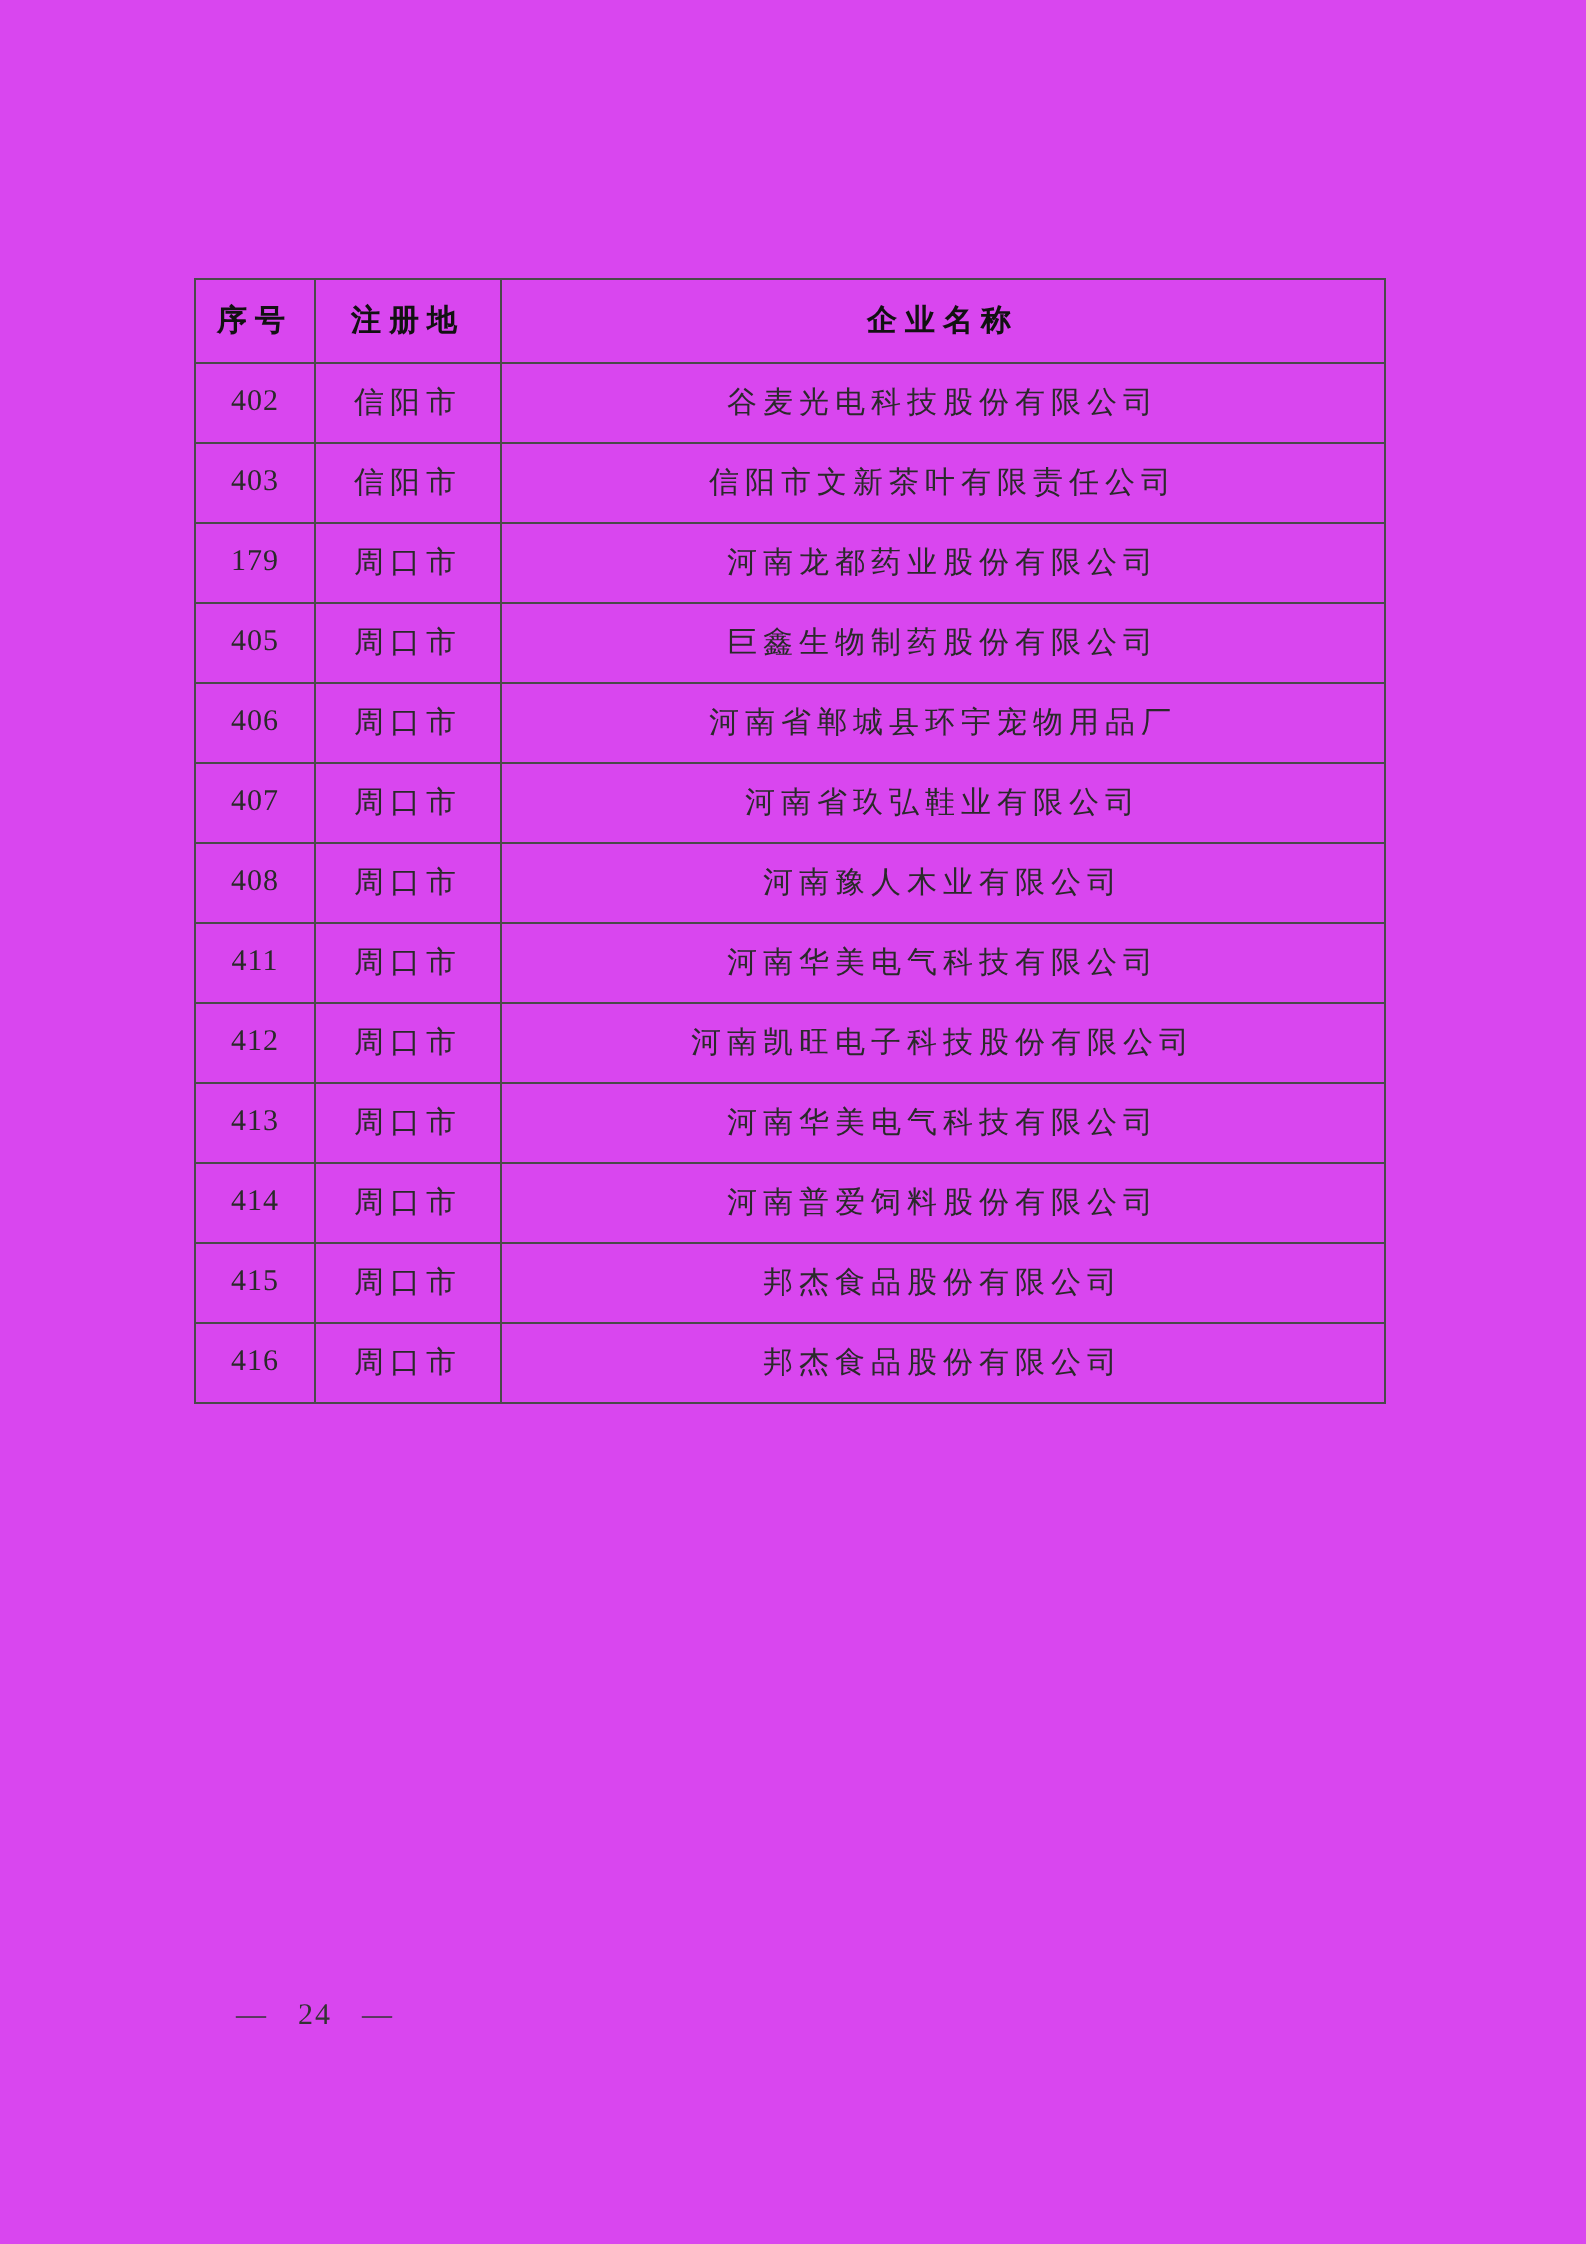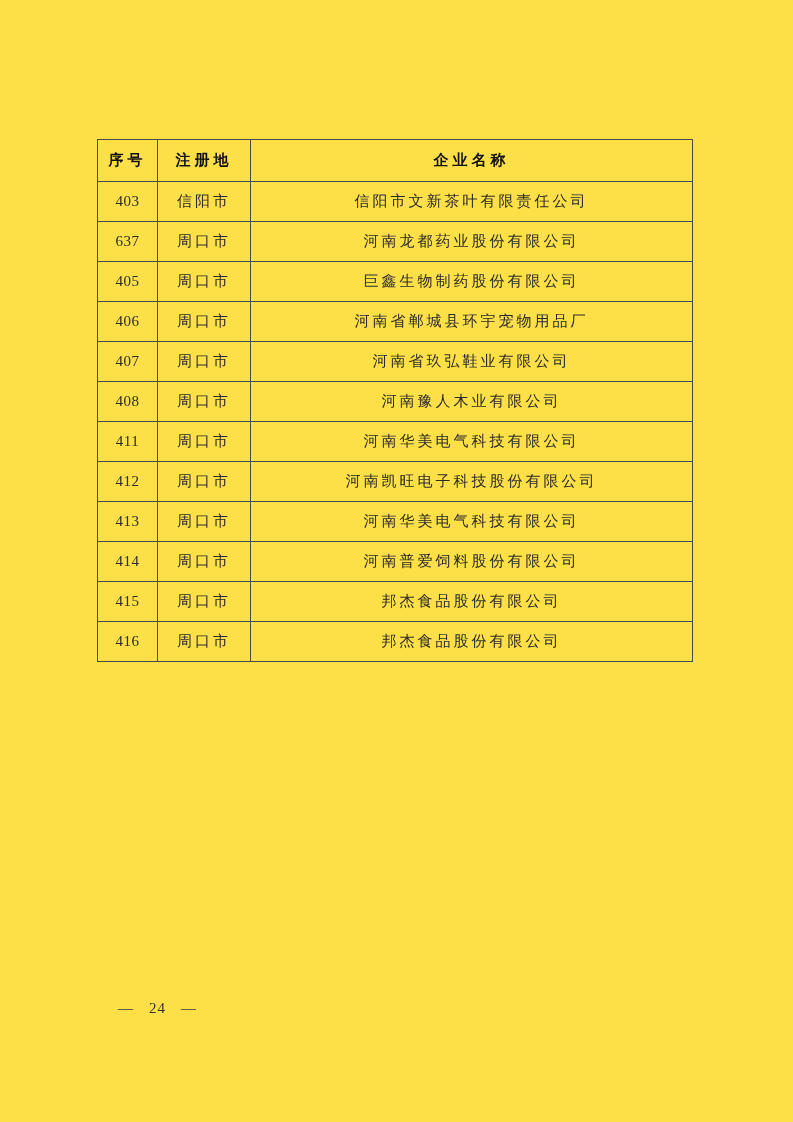--- a/index.html
+++ b/index.html
@@ -1,21 +1,21 @@
 <!DOCTYPE html>
 <html><head>
 <meta charset="utf-8">
 <style>
   * { margin: 0; padding: 0; box-sizing: border-box; }
   html, body { background: #ffffff; }
   .page {
     position: relative;
     width: 793px;
     height: 1122px;
-    background: #fde047;
+    background: #d946ef;
     font-family: "Liberation Serif", "DejaVu Serif", serif;
     color: #222222;
     overflow: hidden;
   }
   table.company-table {
     position: absolute;
     left: 97px;
     top: 139px;
     width: 595px;
     border-collapse: collapse;
@@ -76,29 +76,34 @@
         <th>序号</th>
         <th>注册地</th>
         <th>企业名称</th>
       </tr>
     </thead>
     <tbody>
 
 
 
 
+  <tr>
+    <td class="cell-no">402</td>
+    <td class="cell-loc">信阳市</td>
+    <td class="cell-name">谷麦光电科技股份有限公司</td>
+  </tr>
 
   <tr>
     <td class="cell-no">403</td>
     <td class="cell-loc">信阳市</td>
     <td class="cell-name">信阳市文新茶叶有限责任公司</td>
   </tr>
 
   <tr>
-    <td class="cell-no">637</td>
+    <td class="cell-no">179</td>
     <td class="cell-loc">周口市</td>
     <td class="cell-name">河南龙都药业股份有限公司</td>
   </tr>
 
   <tr>
     <td class="cell-no">405</td>
     <td class="cell-loc">周口市</td>
     <td class="cell-name">巨鑫生物制药股份有限公司</td>
   </tr>
 

